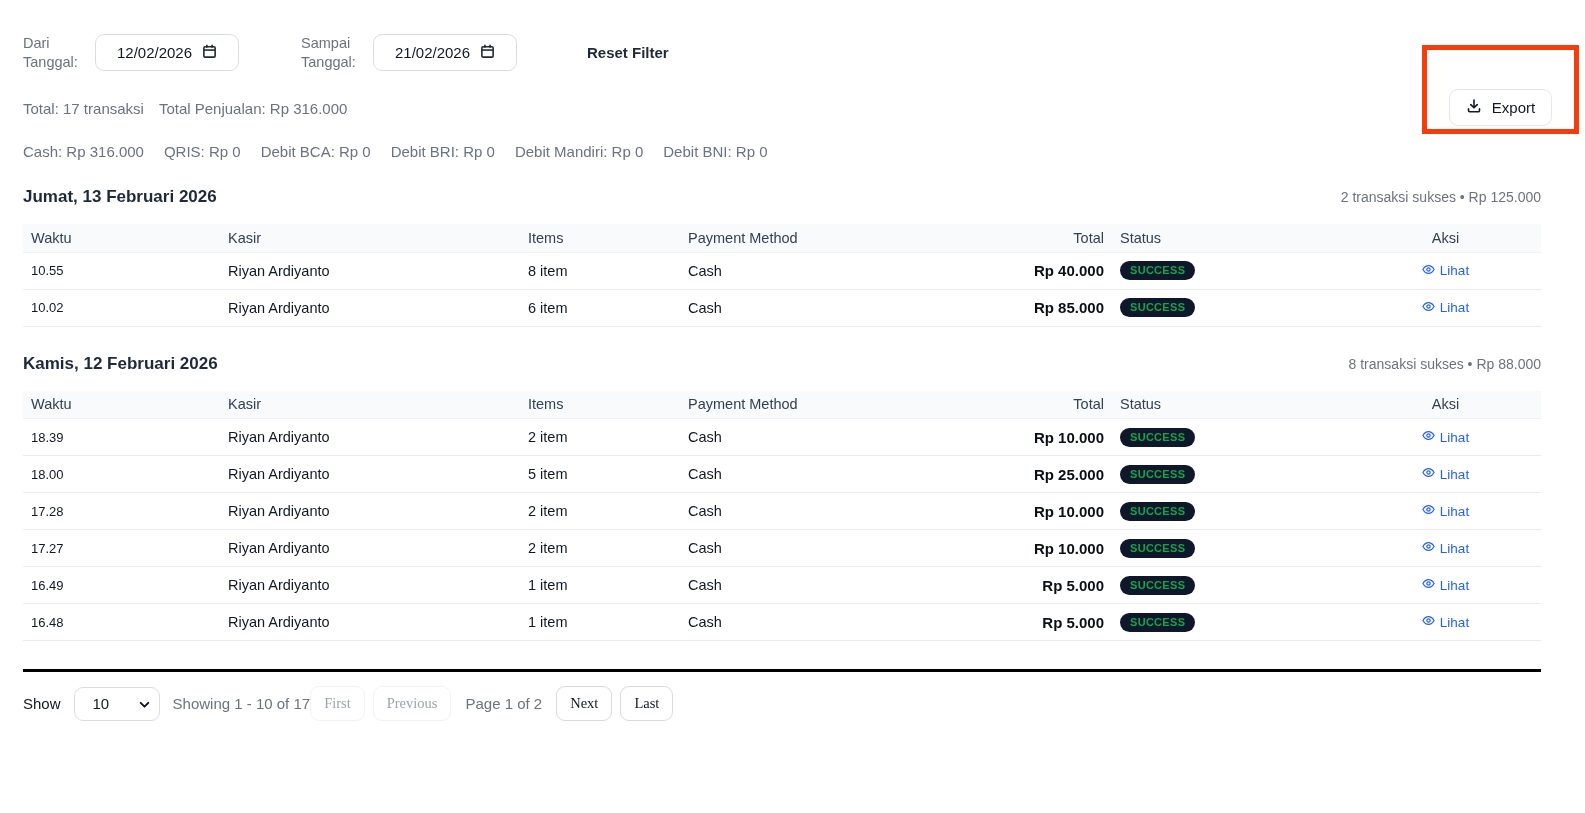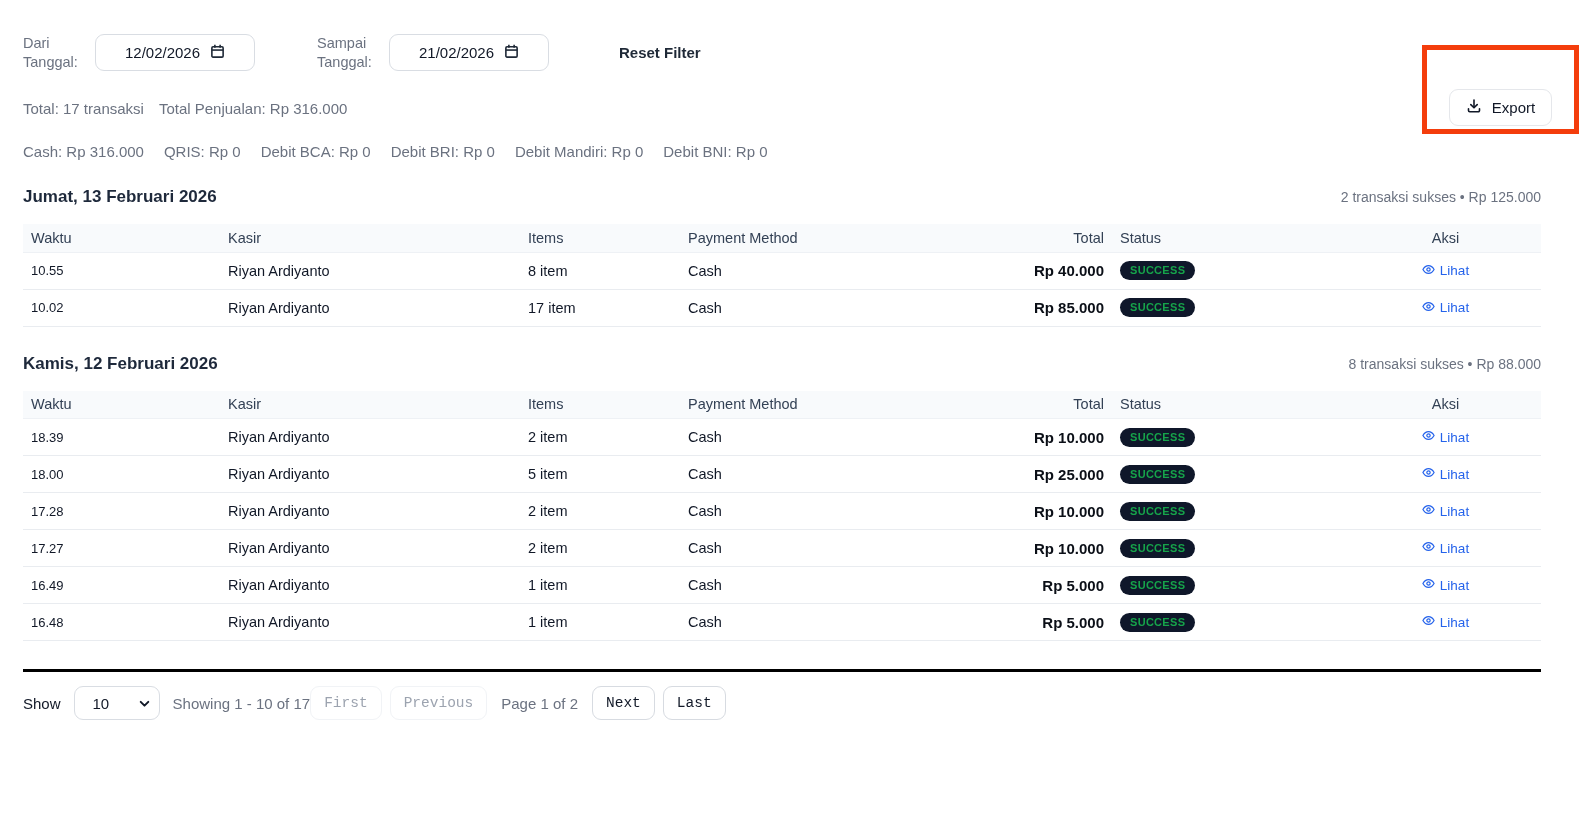--- a/index.html
+++ b/index.html
@@ -6,21 +6,21 @@
   html, body { width: 1585px; height: 813px; background: #ffffff; overflow: hidden; }
   body { font-family: "Liberation Sans", "DejaVu Sans", sans-serif; color: #111827; position: relative; }
   .page { padding: 0 44px 0 23px; position: relative; }
 
   
   .filter-bar { display: flex; align-items: center; margin-top: 34px; gap: 48px; }
   .filter-group { display: flex; align-items: center; gap: 10px; }
   .filter-label { color: #6b7280; font-size: 14.5px; line-height: 1.25; width: 62px; }
   .date-input {
     display: flex; align-items: center; justify-content: center; gap: 10px;
-    width: 160px; height: 37px; border: 1px solid #d9dde3; border-radius: 9px;
+    width: 144px; height: 37px; border: 1px solid #d9dde3; border-radius: 9px;
     background: #fff; font-size: 15px; color: #111827; cursor: pointer;
   }
   .date-input svg { flex: 0 0 auto; }
   .reset-filter { margin-left: 22px; font-size: 15px; font-weight: 600; color: #1f2937; background: none; border: none; cursor: pointer; font-family: inherit; }
 
   .export-wrap { position: absolute; top: 11px; right: 6px; width: 157px; height: 89px;
     border: 5px solid #f43d0c; display: flex; align-items: center; justify-content: center; }
   .export-btn {
     display: flex; align-items: center; gap: 10px; padding: 8px 16px;
     background: #fff; border: 1px solid #e5e7eb; border-radius: 9px;
@@ -63,21 +63,21 @@
   .page-size-select {
     width: 86px; height: 34px; border: 1px solid #d9dde3; border-radius: 9px; background: #fff;
     font-size: 15px; font-family: inherit; color: #111827; padding: 0 26px 0 18px;
     appearance: none; -webkit-appearance: none; cursor: pointer;
   }
   .select-chevron { position: absolute; right: 9px; top: 10px; pointer-events: none; }
   .showing-text { font-size: 15px; color: #6b7280; }
   .footer-right { display: flex; align-items: center; gap: 8px; }
   .pg-btn {
     padding: 8px 13px; border-radius: 9px; background: #fff; border: 1px solid #e5e7eb;
-    font-size: 14.5px; font-family: Liberation Mono, monospace; cursor: pointer; color: #111827;
+    font-size: 14.5px; font-family: Liberation Serif, serif; cursor: pointer; color: #111827;
   }
   .pg-btn.disabled { color: #9ca3af; border-color: #f1f3f6; cursor: default; }
   .pg-btn.active { border-color: #d7dbe1; font-weight: 500; }
   .page-info { font-size: 15px; color: #6b7280; margin: 0 6px; }
 </style>
 </head>
 <body>
 
 <div class="page">
 
@@ -183,21 +183,21 @@
           </svg>
         </span>
         <span>Lihat</span>
       </a>
     </td>
   </tr>
 
   <tr>
     <td class="cell-waktu">10.02</td>
     <td>Riyan Ardiyanto</td>
-    <td>17 item</td>
+    <td>6 item</td>
     <td>Cash</td>
     <td class="cell-total">Rp 85.000</td>
     <td><span class="badge">SUCCESS</span></td>
     <td class="cell-aksi">
       <a class="lihat-link">
         <span>
           <svg width="13" height="13" viewBox="0 0 14 14" fill="none" stroke="#2563eb" stroke-width="1.3">
             <path d="M1 7s2.3-4.2 6-4.2S13 7 13 7s-2.3 4.2-6 4.2S1 7 1 7z"></path>
             <circle cx="7" cy="7" r="1.8"></circle>
           </svg>

